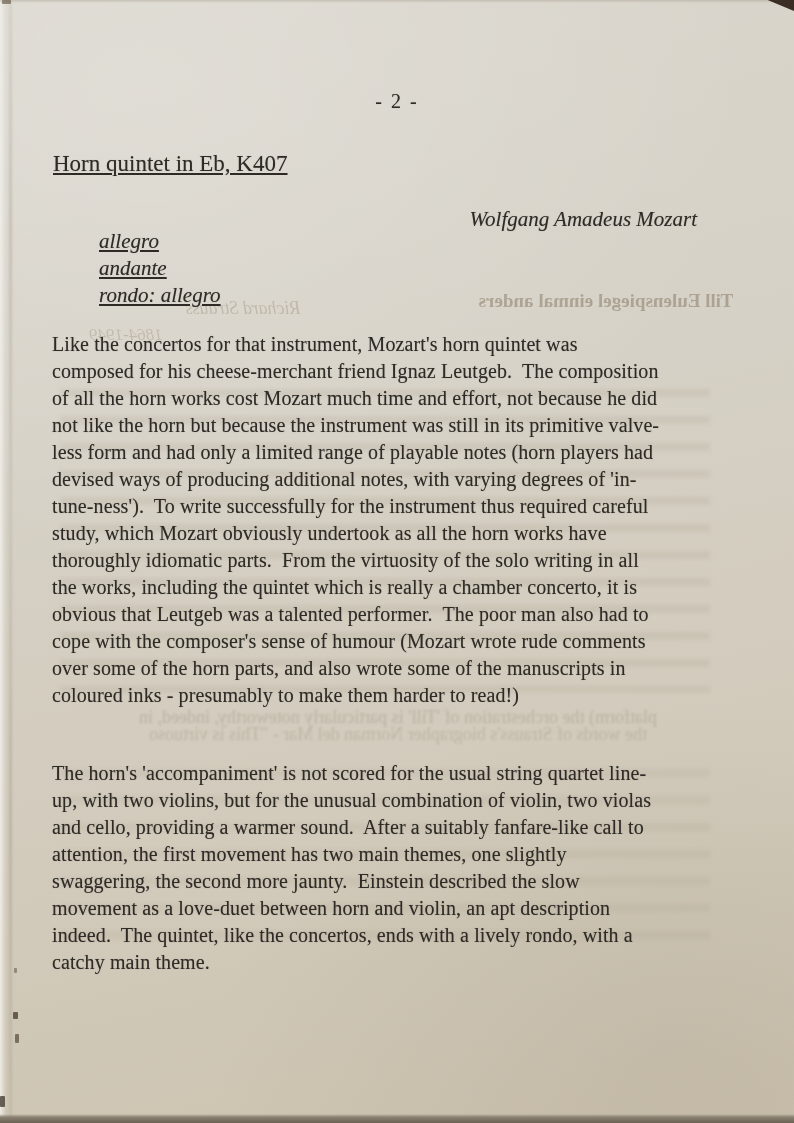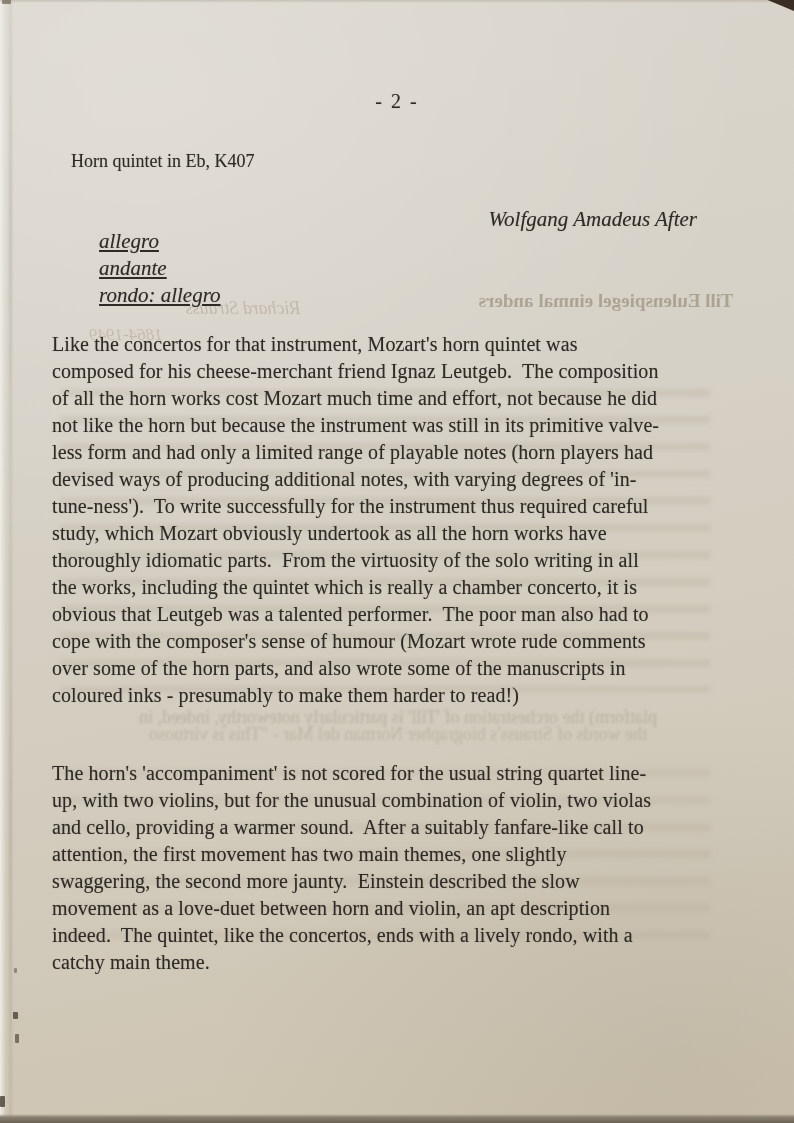--- a/index.html
+++ b/index.html
@@ -21,21 +21,21 @@
   .txt {
     position: absolute;
     white-space: pre;
     text-shadow: 0 0 1px rgba(46,43,38,0.35);
   }
   .pageno {
     top: 90px; left: 0; width: 794px;
     text-align: center;
     font-size: 20px; letter-spacing: 2px;
   }
-  .work-title { left: 71px; top: 151px; font-size: 18px; }
+  .work-title { left: 53px; top: 151px; font-size: 23px; text-decoration: underline; }
   .composer-block {
     top: 149px; right: 97px;
     text-align: right;
     font-style: italic;
     font-size: 21px; line-height: 28px;
   }
   .movements {
     left: 99px; top: 228px;
     font-style: italic;
     font-size: 21px; line-height: 27px; text-decoration: underline;
@@ -146,21 +146,21 @@
   <div class="bleed bleed-gap1">platform) the orchestration of 'Till' is particularly noteworthy, indeed, in</div>
   <div class="bleed bleed-gap2">the words of Strauss's biographer Norman del Mar - "This is virtuoso</div>
   <div class="bleed-noise noise1"></div>
   <div class="bleed-noise noise2"></div>
 
   <div class="txt pageno">- 2 -</div>
 
   <div class="txt work-title">Horn quintet in Eb, K407</div>
 
   <div class="txt composer-block">
-    <div>Wolfgang Amadeus After</div>
+    <div>Wolfgang Amadeus Mozart</div>
   </div>
 
   <div class="txt movements">allegro
 andante
 rondo: allegro</div>
 
   <div class="txt para para1">Like the concertos for that instrument, Mozart's horn quintet was
 composed for his cheese-merchant friend Ignaz Leutgeb.  The composition
 of all the horn works cost Mozart much time and effort, not because he did
 not like the horn but because the instrument was still in its primitive valve-

